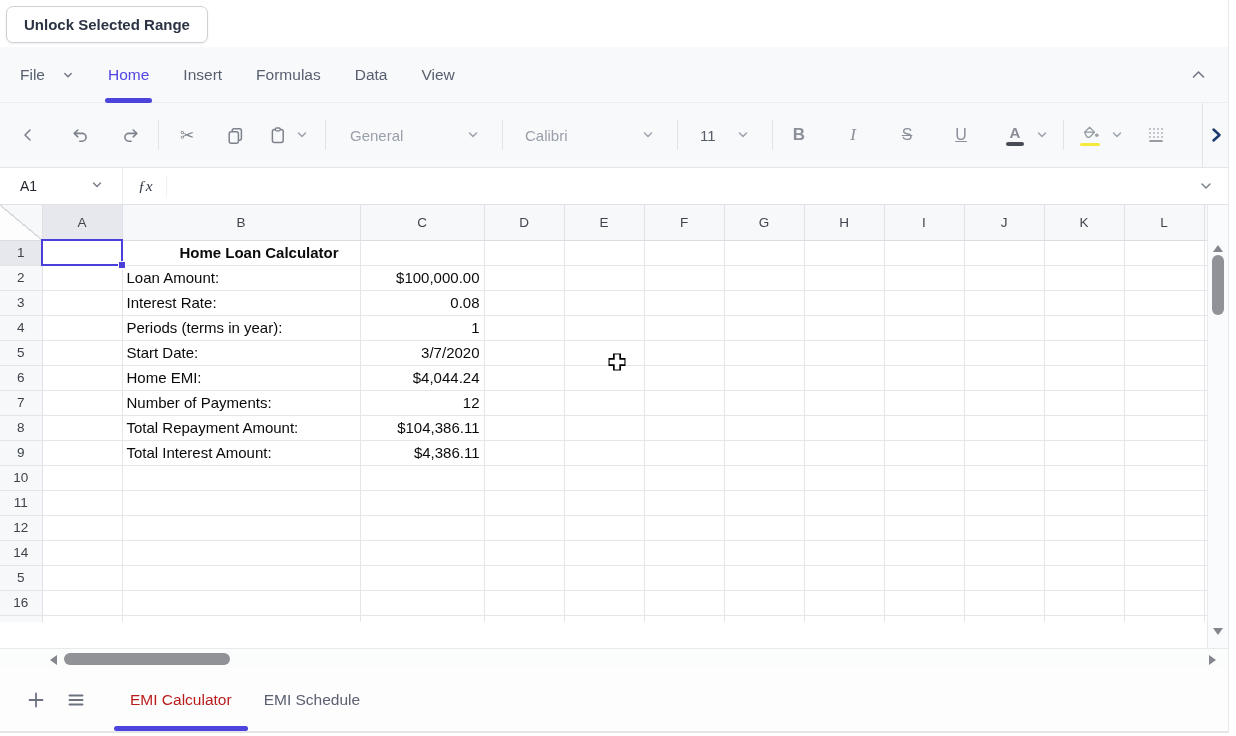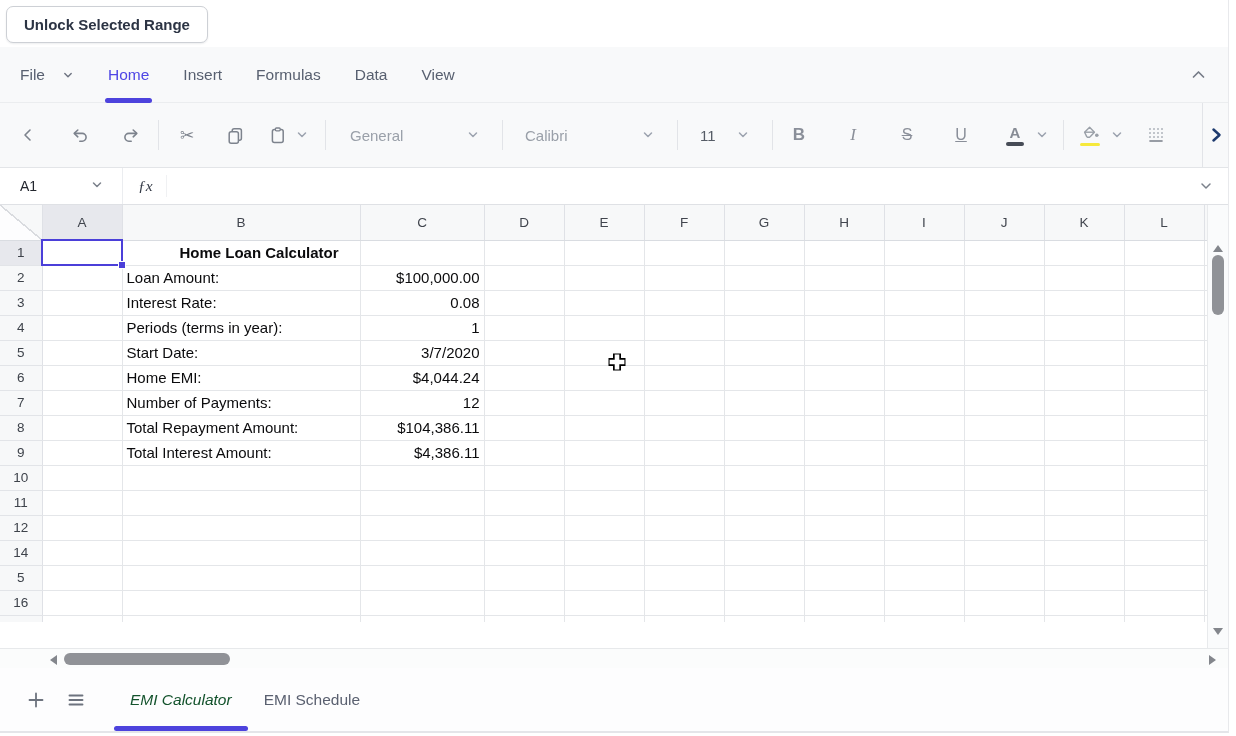--- a/index.html
+++ b/index.html
@@ -106,21 +106,21 @@
   .hthumb { position:absolute; left:64px; top:3.5px; width:166px; height:12px;
     background:#909297; border-radius:6px; cursor:pointer; }
 
   
   .sheetbar { height:63px; background:#fdfdfe; display:flex; align-items:center; position:relative; }
   .sheet-plus { margin-left:26px; display:flex; cursor:pointer; }
   .sheet-menu { margin-left:20px; display:flex; cursor:pointer; }
   .sheet-tabs { display:flex; margin-left:28px; height:100%; }
   .sheet-tab { padding:0 16px; display:flex; align-items:center; font-size:15.5px; color:#5a6070;
     position:relative; cursor:pointer; }
-  .sheet-tab.active { color:#14532d;font-style:italic; }
+  .sheet-tab.active { color:#b91c1c; }
   .sheet-tab.active::after { content:''; position:absolute; left:0; right:0; bottom:0;
     height:5px; background:#4d43dd; border-radius:3px; }
 </style>
 </head>
 <body>
 
 <div class="app">
 
   <div class="topstrip">
     <button class="unlock-btn">Unlock Selected Range</button>

